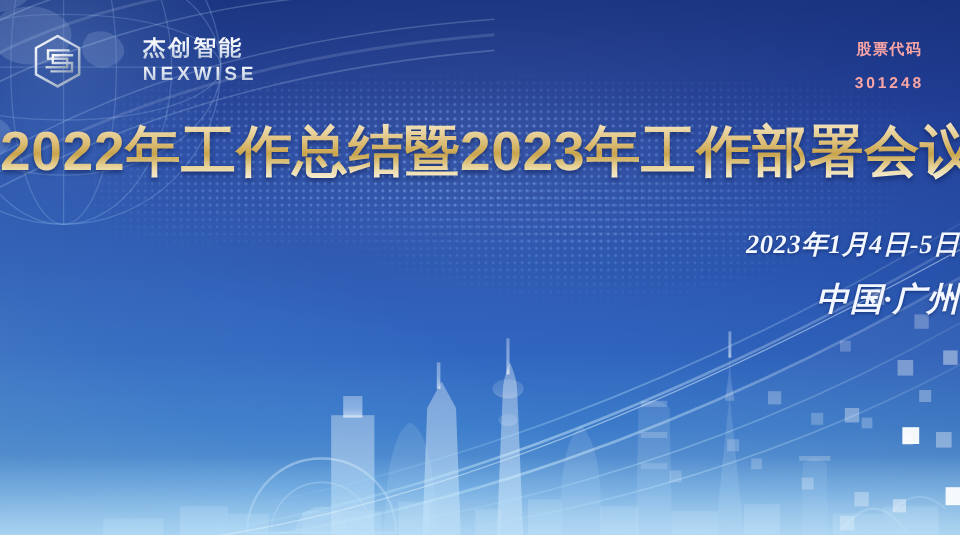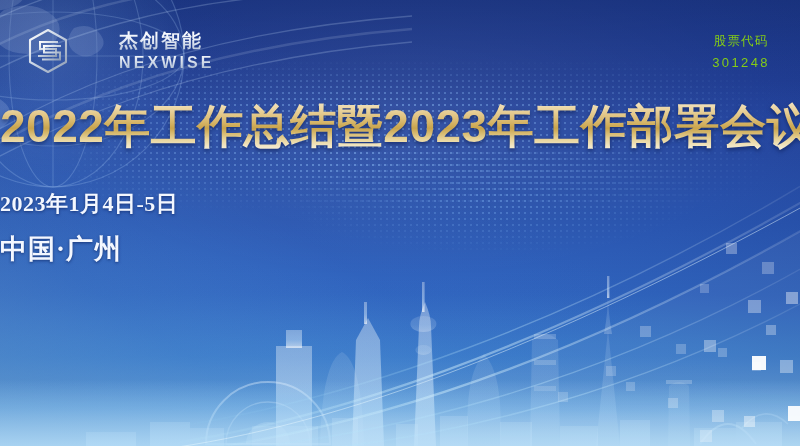--- a/index.html
+++ b/index.html
@@ -112,24 +112,24 @@
   .logo-en{
     margin-top:5px;
     font-size:16px;letter-spacing:3.1px;font-weight:700;
     background:linear-gradient(180deg,#f2f5fb 0%,#cbd6e6 55%,#9fb0c8 100%);
     -webkit-background-clip:text;background-clip:text;color:transparent;
   }
 
   
   .stock{
     position:absolute;right:30px;top:33px;text-align:center;
-    color:#84cc16;line-height:1.35;
+    color:#fca5a5;line-height:1.35;font-weight:bold;
   }
   .stock .lbl{font-size:12.5px;letter-spacing:1.2px;}
-  .stock .num{font-size:13px;letter-spacing:2.4px;margin-top:4px;}
+  .stock .num{font-size:13px;letter-spacing:2.4px;margin-top:10px;}
 
   
   .headline{
     position:absolute;left:0;right:0;top:96px;
     text-align:right;
     font-size:46px;
     font-weight:700;
     letter-spacing:.5px;
     white-space:nowrap;
     background:linear-gradient(180deg,
@@ -139,24 +139,25 @@
        #c9a44c 52%,
        #e8d49b 70%,
        #f7efd8 86%,
        #e6d2a2 100%);
     -webkit-background-clip:text;background-clip:text;color:transparent;
     filter:drop-shadow(0 2px 2px rgba(6,20,70,.55));
   }
 
   
   .subdate,.subloc{
-    position:absolute;left:0;right:0;text-align:left;
+    position:absolute;left:0;right:0;text-align:right;
     color:#f3f7ff;white-space:nowrap;
     text-shadow:0 1px 3px rgba(8,26,84,.65);
     font-family:"Liberation Serif","DejaVu Serif",serif;
+    font-style:italic;
   }
   .subdate{top:189px;font-size:22px;letter-spacing:.5px;font-weight:700;}
   .subloc{top:231px;font-size:27px;letter-spacing:1px;font-weight:700;}
 </style>
 </head>
 <body>
 
 <div id="stage">
 
   <div class="bg-base"></div>

